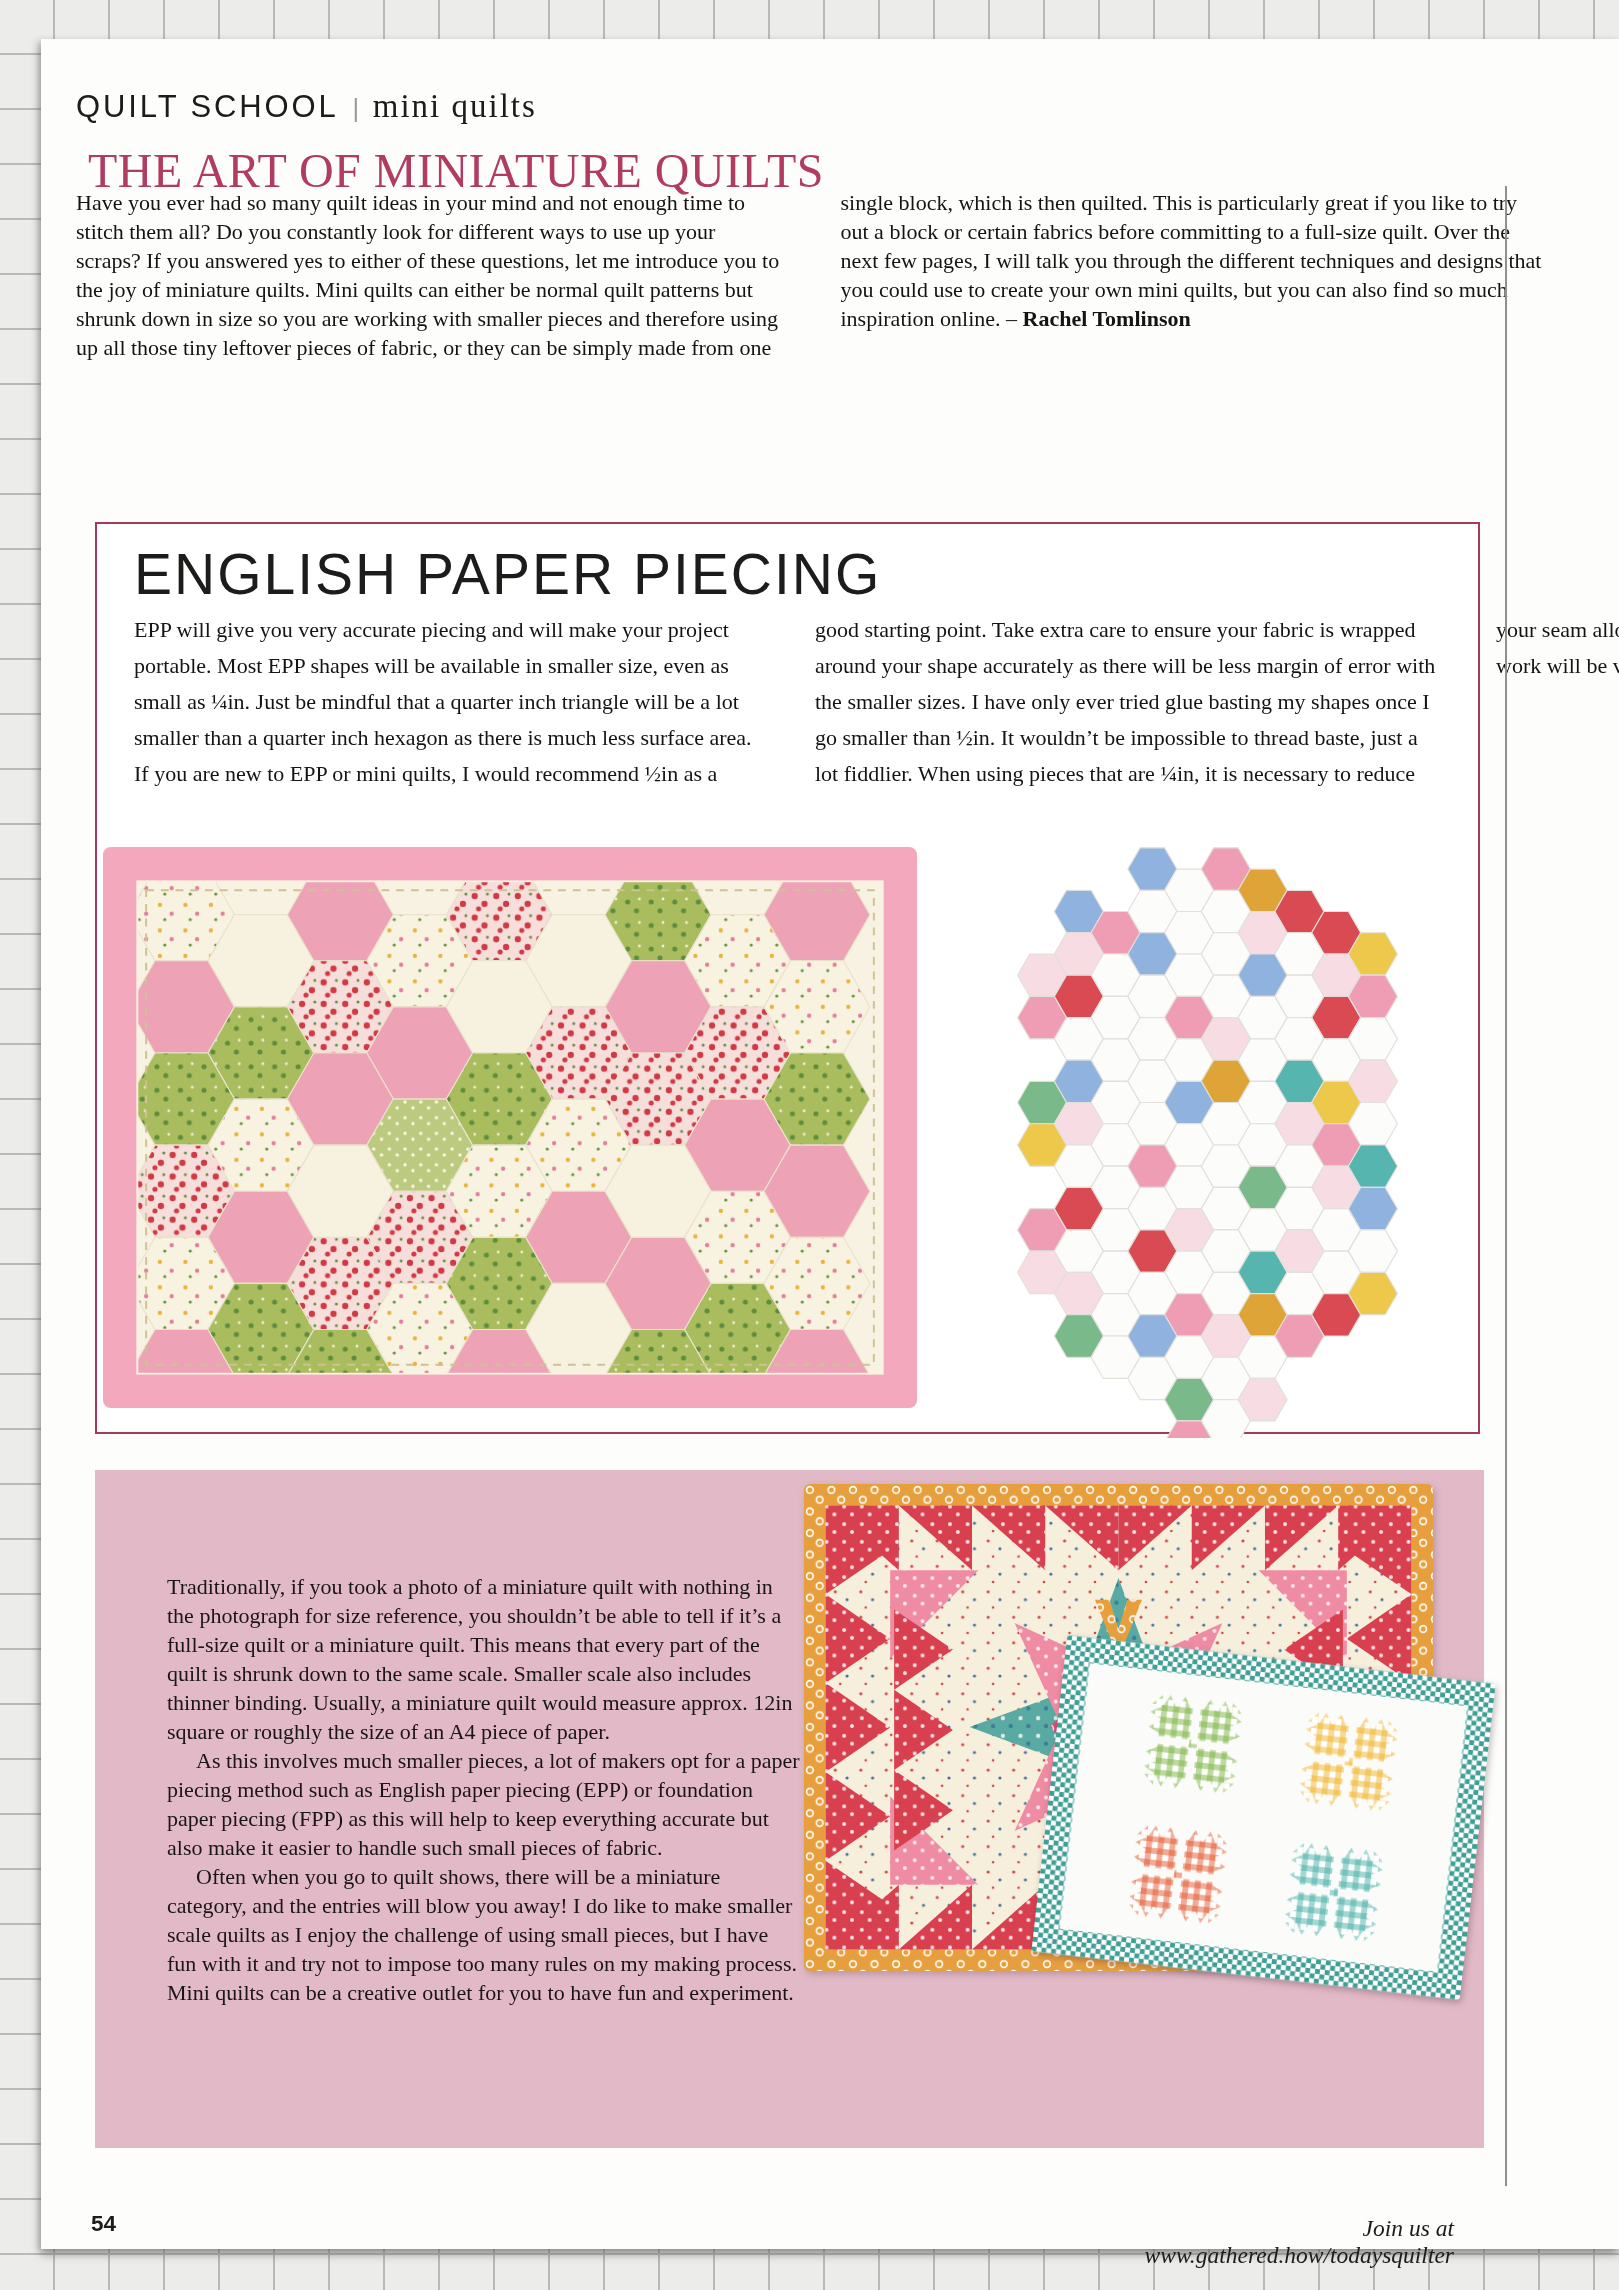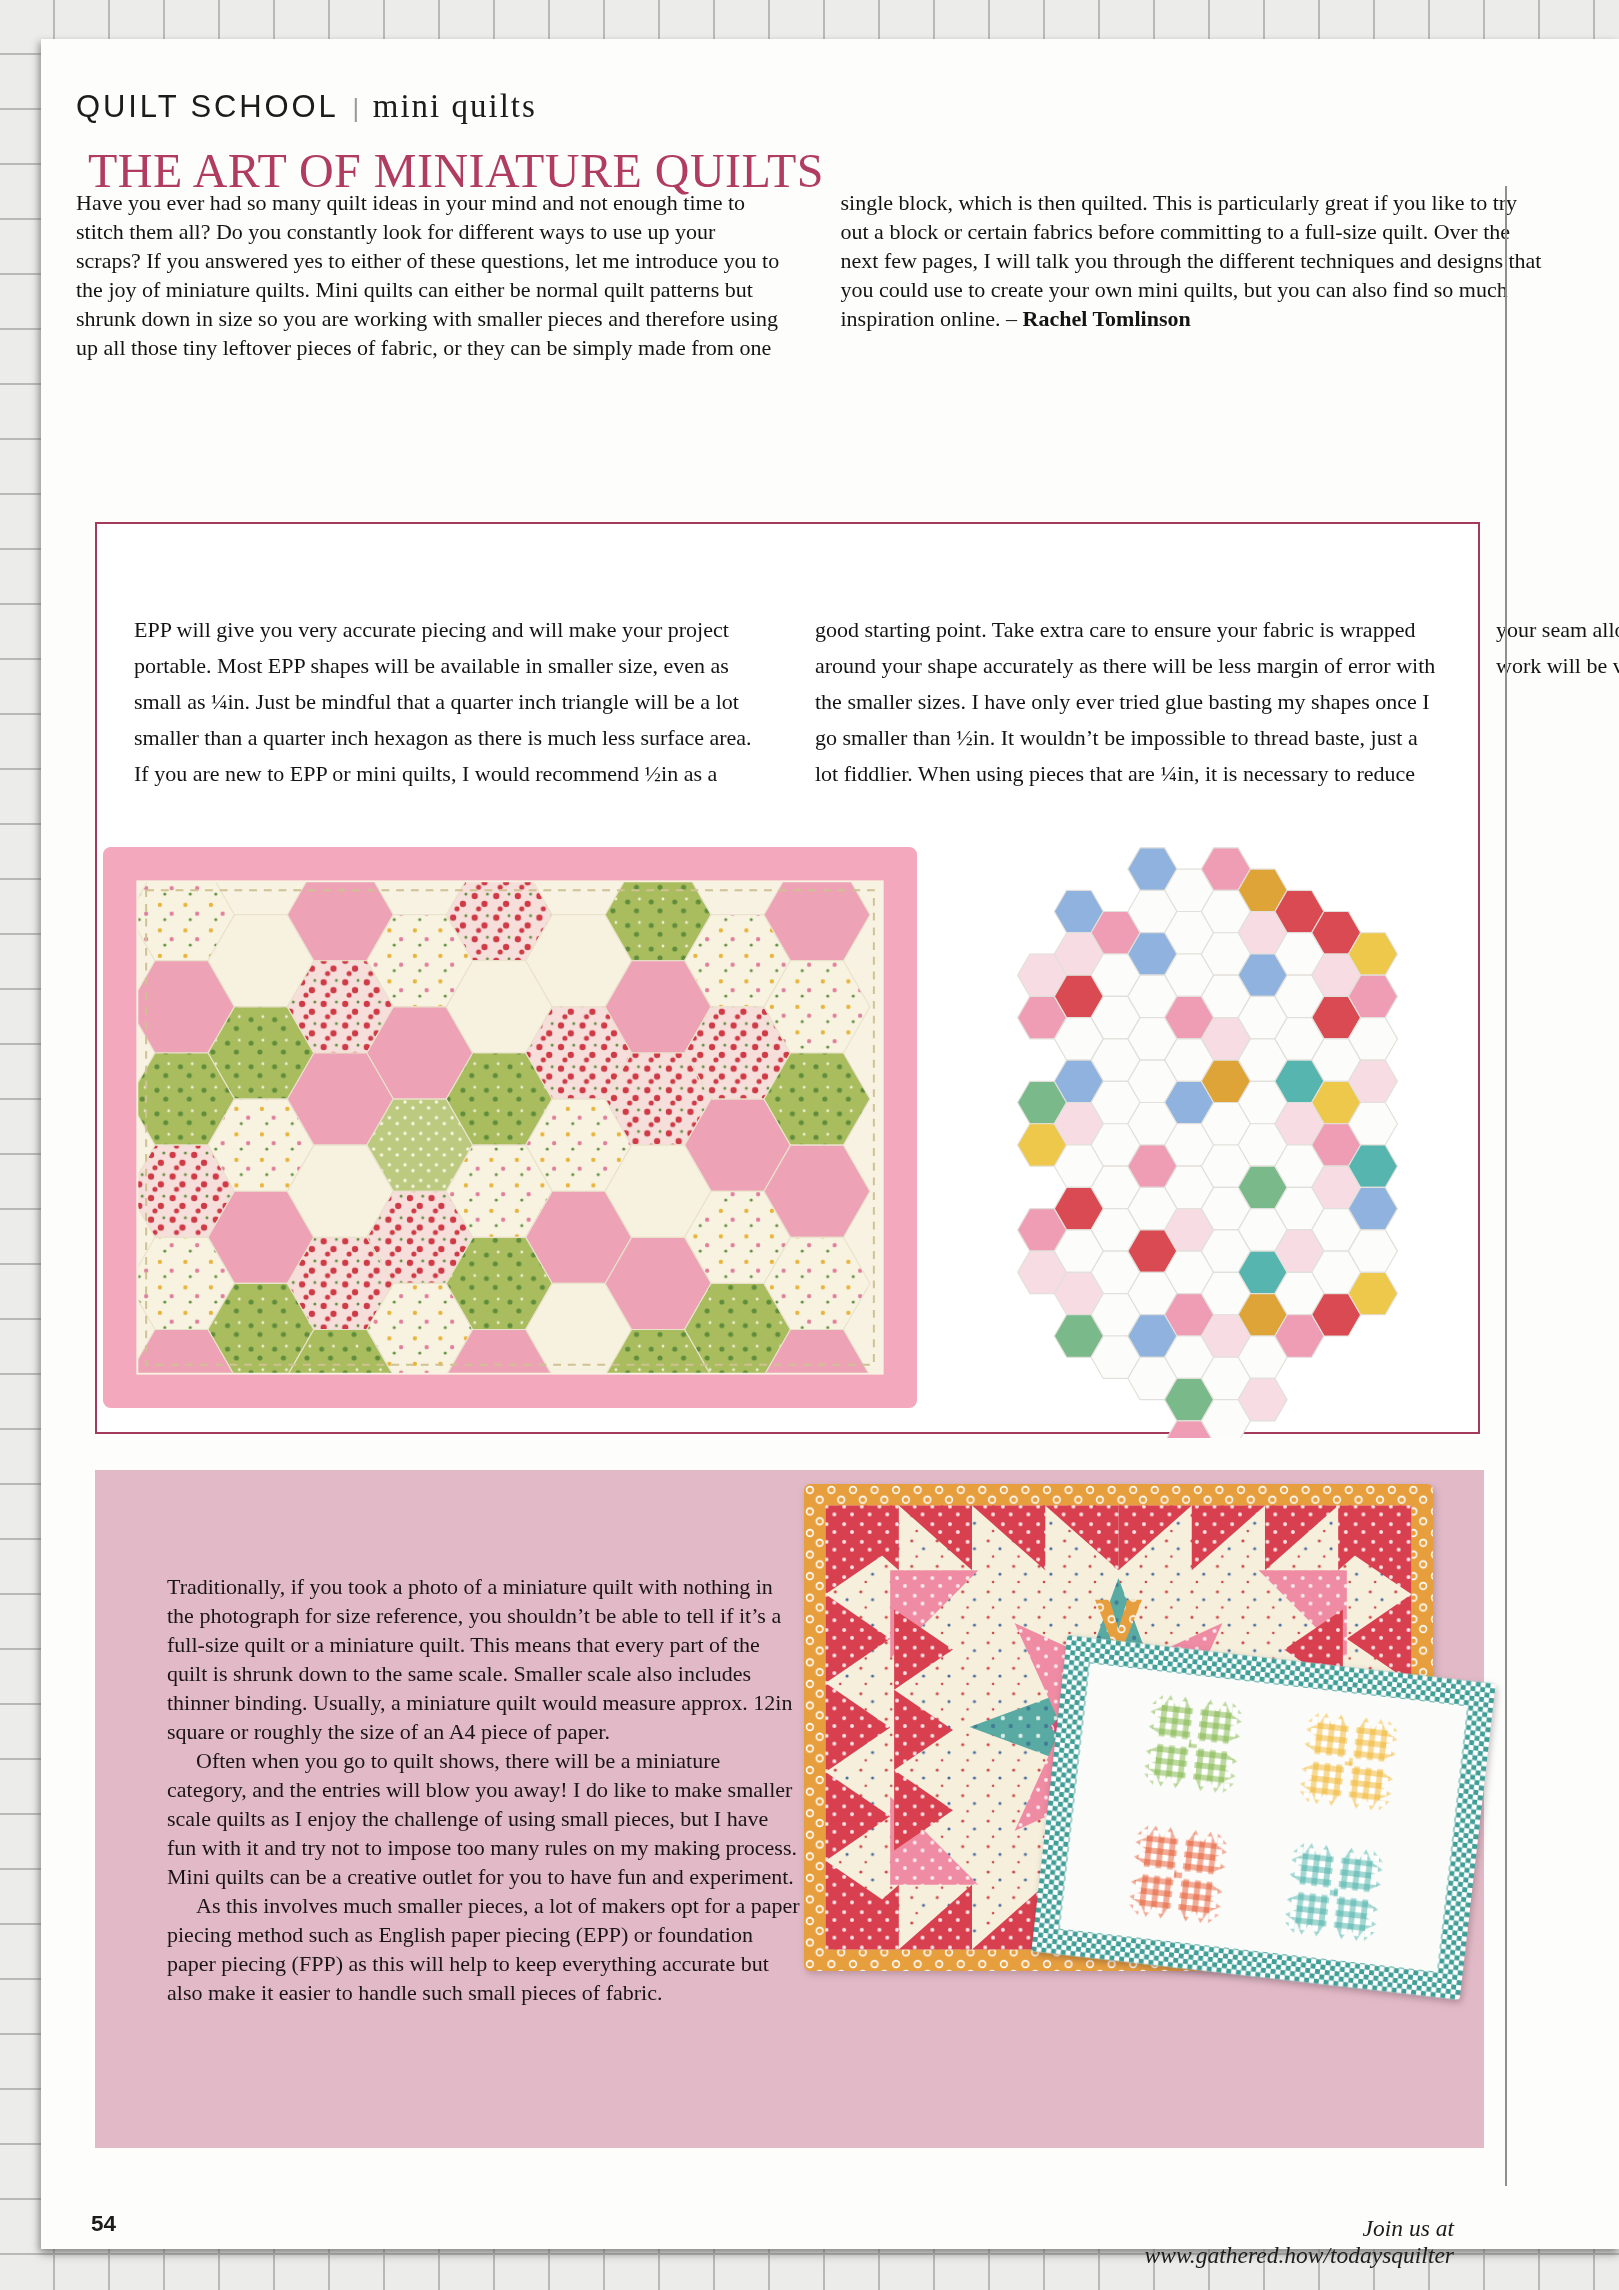--- a/index.html
+++ b/index.html
@@ -120,20 +120,21 @@
     <span class="kicker-divider">|</span>
     <span class="kicker-topic">mini quilts</span>
   </div>
 
   <h1 class="headline" style="color: rgb(177, 60, 98);">THE ART OF MINIATURE QUILTS</h1>
   <div class="intro">
     <span>Have you ever had so many quilt ideas in your mind and not enough time to stitch them all? Do you constantly look for different ways to use up your scraps? If you answered yes to either of these questions, let me introduce you to the joy of miniature quilts. Mini quilts can either be normal quilt patterns but shrunk down in size so you are working with smaller pieces and therefore using up all those tiny leftover pieces of fabric, or they can be simply made from one single block, which is then quilted. This is particularly great if you like to try out a block or certain fabrics before committing to a full-size quilt. Over the next few pages, I will talk you through the different techniques and designs that you could use to create your own mini quilts, but you can also find so much inspiration online. – </span><b>Rachel Tomlinson</b>
   </div>
 
   <div class="section-box" style="border-color: rgb(164, 58, 92);">
+    <h2 class="section-heading epp-heading">ENGLISH PAPER PIECING</h2>
     <div class="epp-body">EPP will give you very accurate piecing and will make your project portable. Most EPP shapes will be available in smaller size, even as small as ¼in. Just be mindful that a quarter inch triangle will be a lot smaller than a quarter inch hexagon as there is much less surface area. If you are new to EPP or mini quilts, I would recommend ½in as a good starting point. Take extra care to ensure your fabric is wrapped around your shape accurately as there will be less margin of error with the smaller sizes. I have only ever tried glue basting my shapes once I go smaller than ½in. It wouldn’t be impossible to thread baste, just a lot fiddlier. When using pieces that are ¼in, it is necessary to reduce your seam allowance to be closer to ⅛in, otherwise the back of the work will be very bulky.</div>
 
     <svg id="hexmini-svg" class="quilt-svg epp-photo-left" width="814" height="561" viewBox="0 0 830 572">
       <defs>
           <clipPath id="clipHexMini">
             <rect x="36" y="36" width="758" height="500"></rect>
           </clipPath>
         </defs>
       <rect x="0" y="0" width="830" height="572" rx="8" fill="#f3a8bd"></rect>
       <rect x="34" y="34" width="762" height="504" fill="#f7f2e2"></rect>
@@ -310,22 +311,22 @@
           <polygon points="285,549.2499999999999 310,549.2499999999999 322.5,570.8999999999999 310,592.5499999999998 285,592.5499999999998 272.5,570.8999999999999" fill="#f7dde3" stroke="#e2e0da" stroke-width="1.2"></polygon>
           <polygon points="210,592.55 235,592.55 247.5,614.1999999999999 235,635.8499999999999 210,635.8499999999999 197.5,614.1999999999999" fill="#ee9db5" stroke="#e2e0da" stroke-width="1.2"></polygon>
           <polygon points="247.5,570.9 272.5,570.9 285,592.55 272.5,614.1999999999999 247.5,614.1999999999999 235,592.55" fill="#fcfcfb" stroke="#e2e0da" stroke-width="1.2"></polygon>
         </g>
     </svg>
   </div>
 
   <div class="pink-box" style="background: rgb(226, 186, 199);">
     <div class="ss-body">
       <p>Traditionally, if you took a photo of a miniature quilt with nothing in the photograph for size reference, you shouldn’t be able to tell if it’s a full-size quilt or a miniature quilt. This means that every part of the quilt is shrunk down to the same scale. Smaller scale also includes thinner binding. Usually, a miniature quilt would measure approx. 12in square or roughly the size of an A4 piece of paper.</p>
+      <p class="indented">As this involves much smaller pieces, a lot of makers opt for a paper piecing method such as English paper piecing (EPP) or foundation paper piecing (FPP) as this will help to keep everything accurate but also make it easier to handle such small pieces of fabric.</p>
       <p class="indented">Often when you go to quilt shows, there will be a miniature category, and the entries will blow you away! I do like to make smaller scale quilts as I enjoy the challenge of using small pieces, but I have fun with it and try not to impose too many rules on my making process. Mini quilts can be a creative outlet for you to have fun and experiment.</p>
-      <p class="indented">As this involves much smaller pieces, a lot of makers opt for a paper piecing method such as English paper piecing (EPP) or foundation paper piecing (FPP) as this will help to keep everything accurate but also make it easier to handle such small pieces of fabric.</p>
     </div>
 
     <svg id="star-svg" class="quilt-svg star-quilt" width="629" height="487" viewBox="0 0 642 497">
       <rect x="0" y="0" width="642" height="497" rx="6" fill="url(#patGold)"></rect>
       <rect x="22" y="22" width="598" height="453" fill="url(#patCream2)"></rect>
       <g class="deco">
           <polygon points="22,22 96.75,22 96.75,88" fill="url(#patRedQ)"></polygon>
           <polygon points="22,475 96.75,475 96.75,409" fill="url(#patRedQ)"></polygon>
           <polygon points="96.75,22 171.5,22 171.5,88" fill="url(#patRedQ)"></polygon>
           <polygon points="96.75,475 171.5,475 171.5,409" fill="url(#patRedQ)"></polygon>

